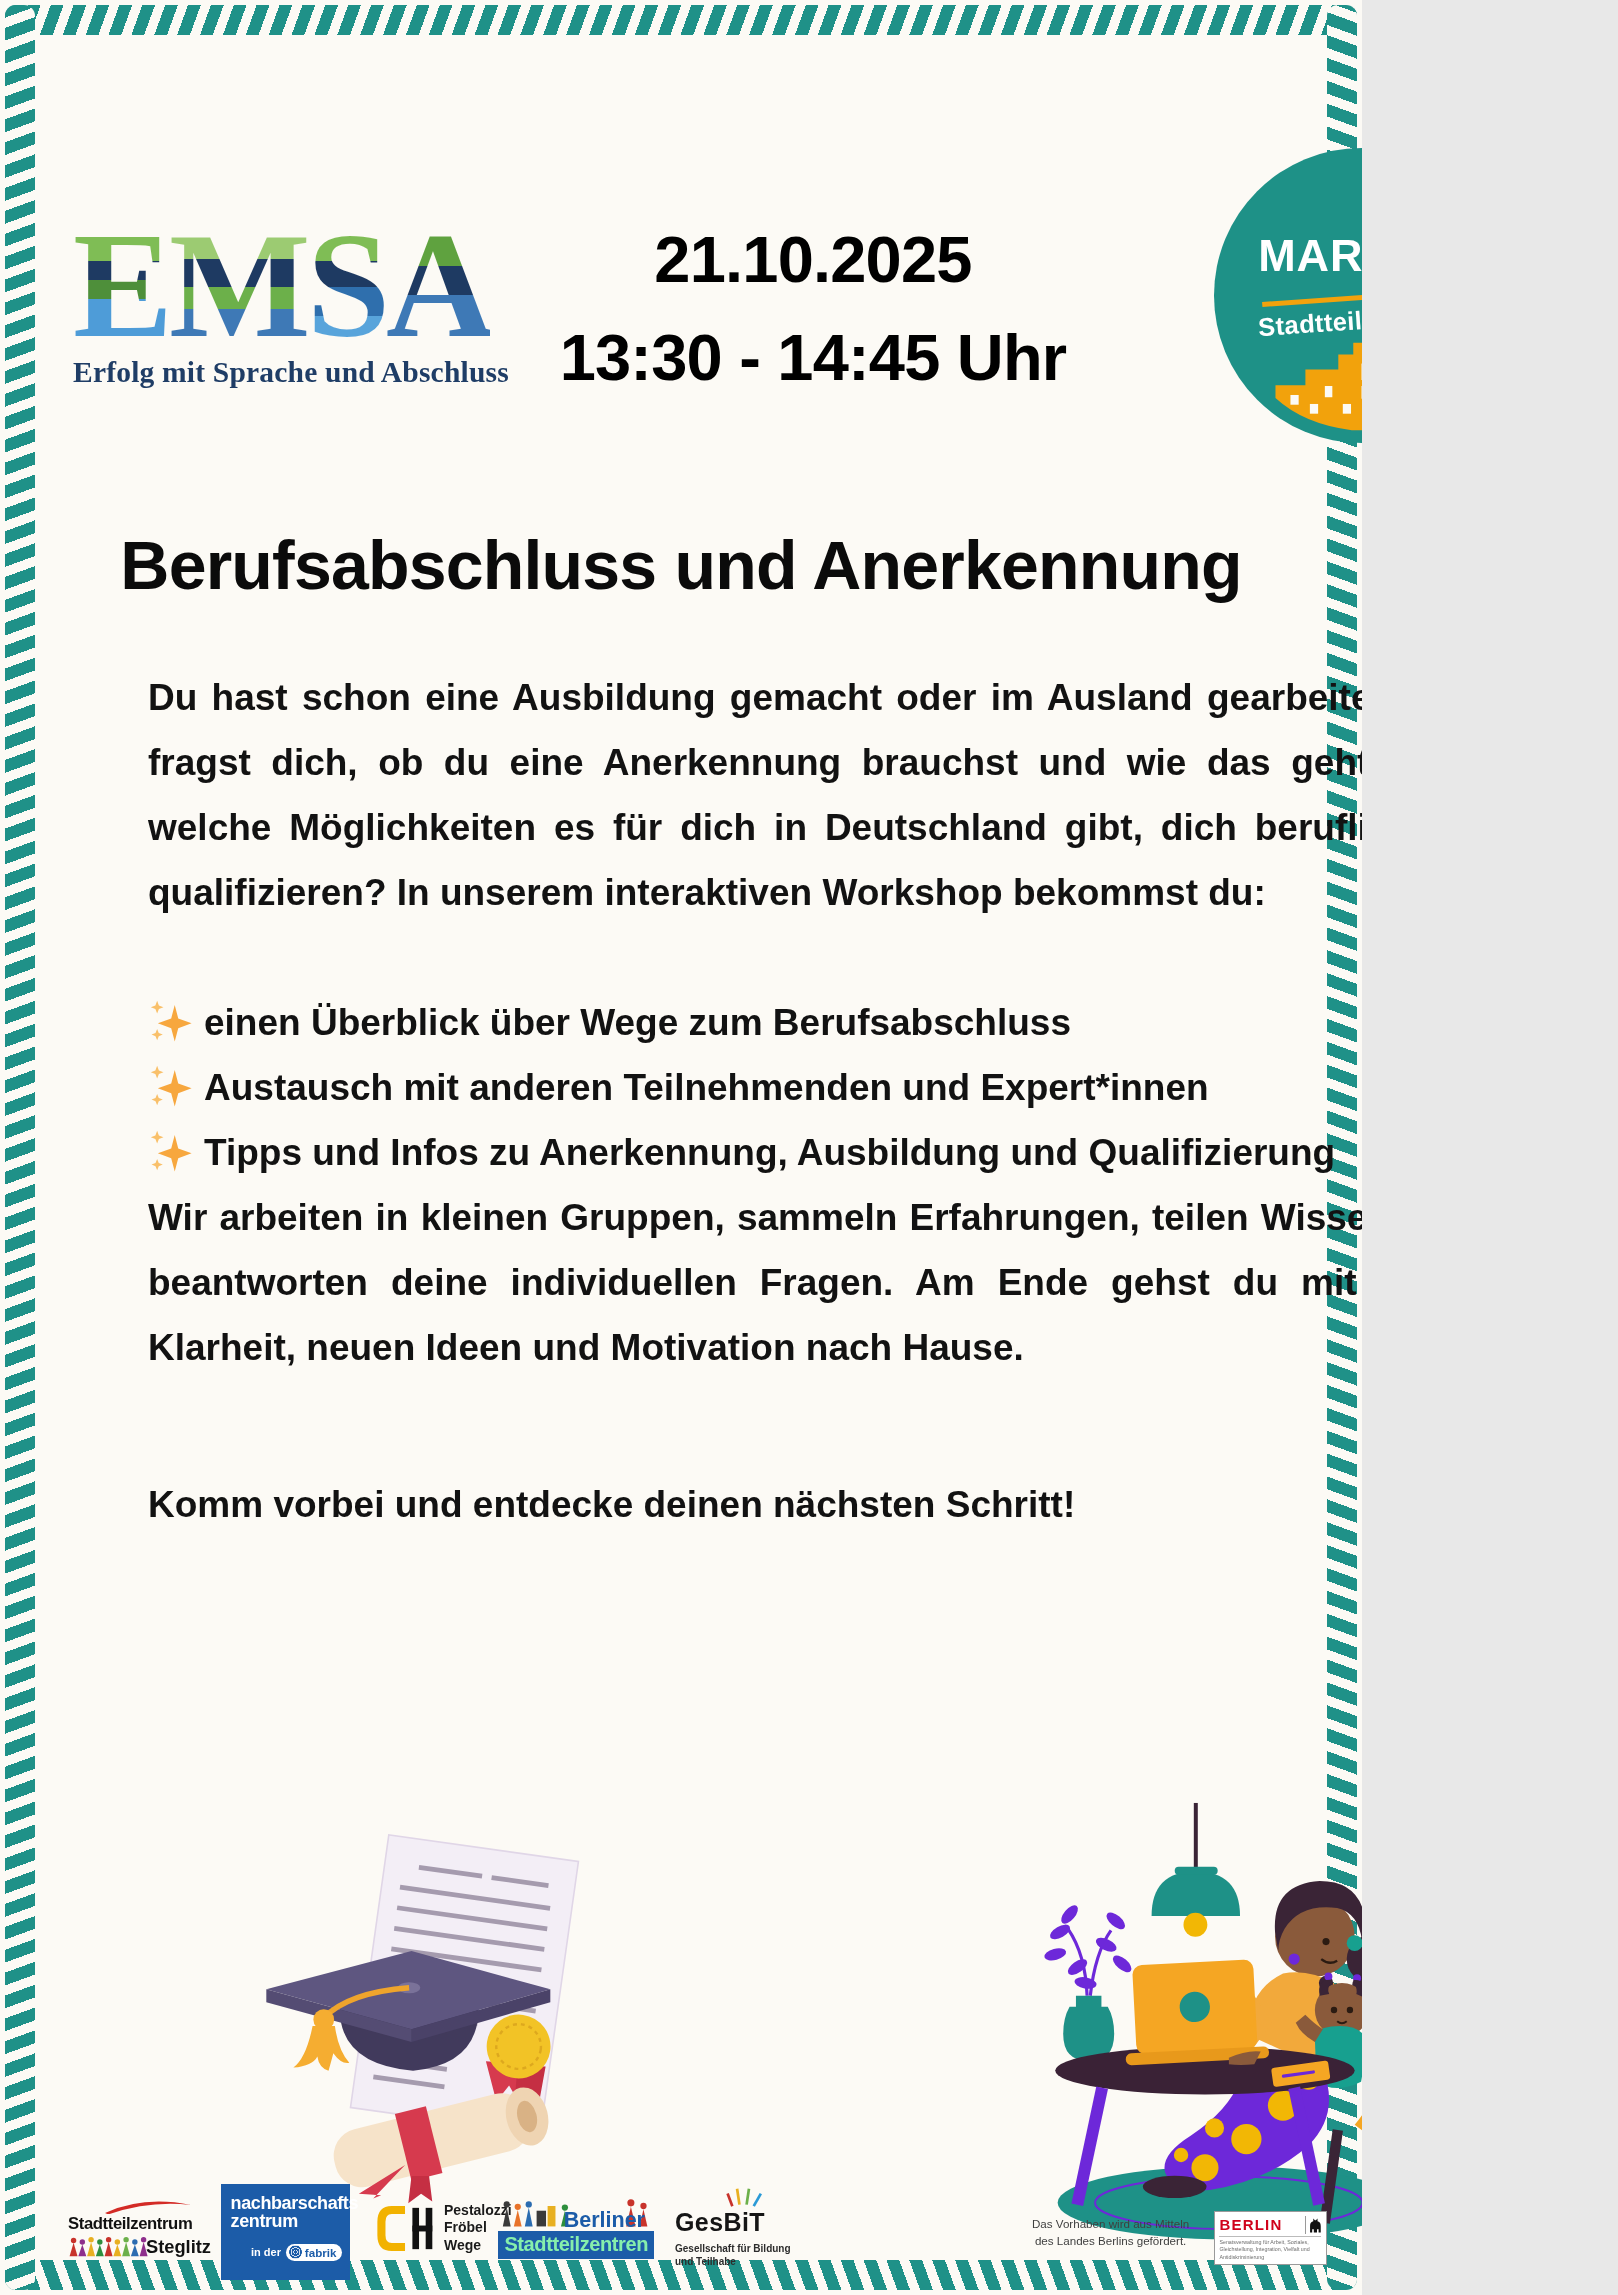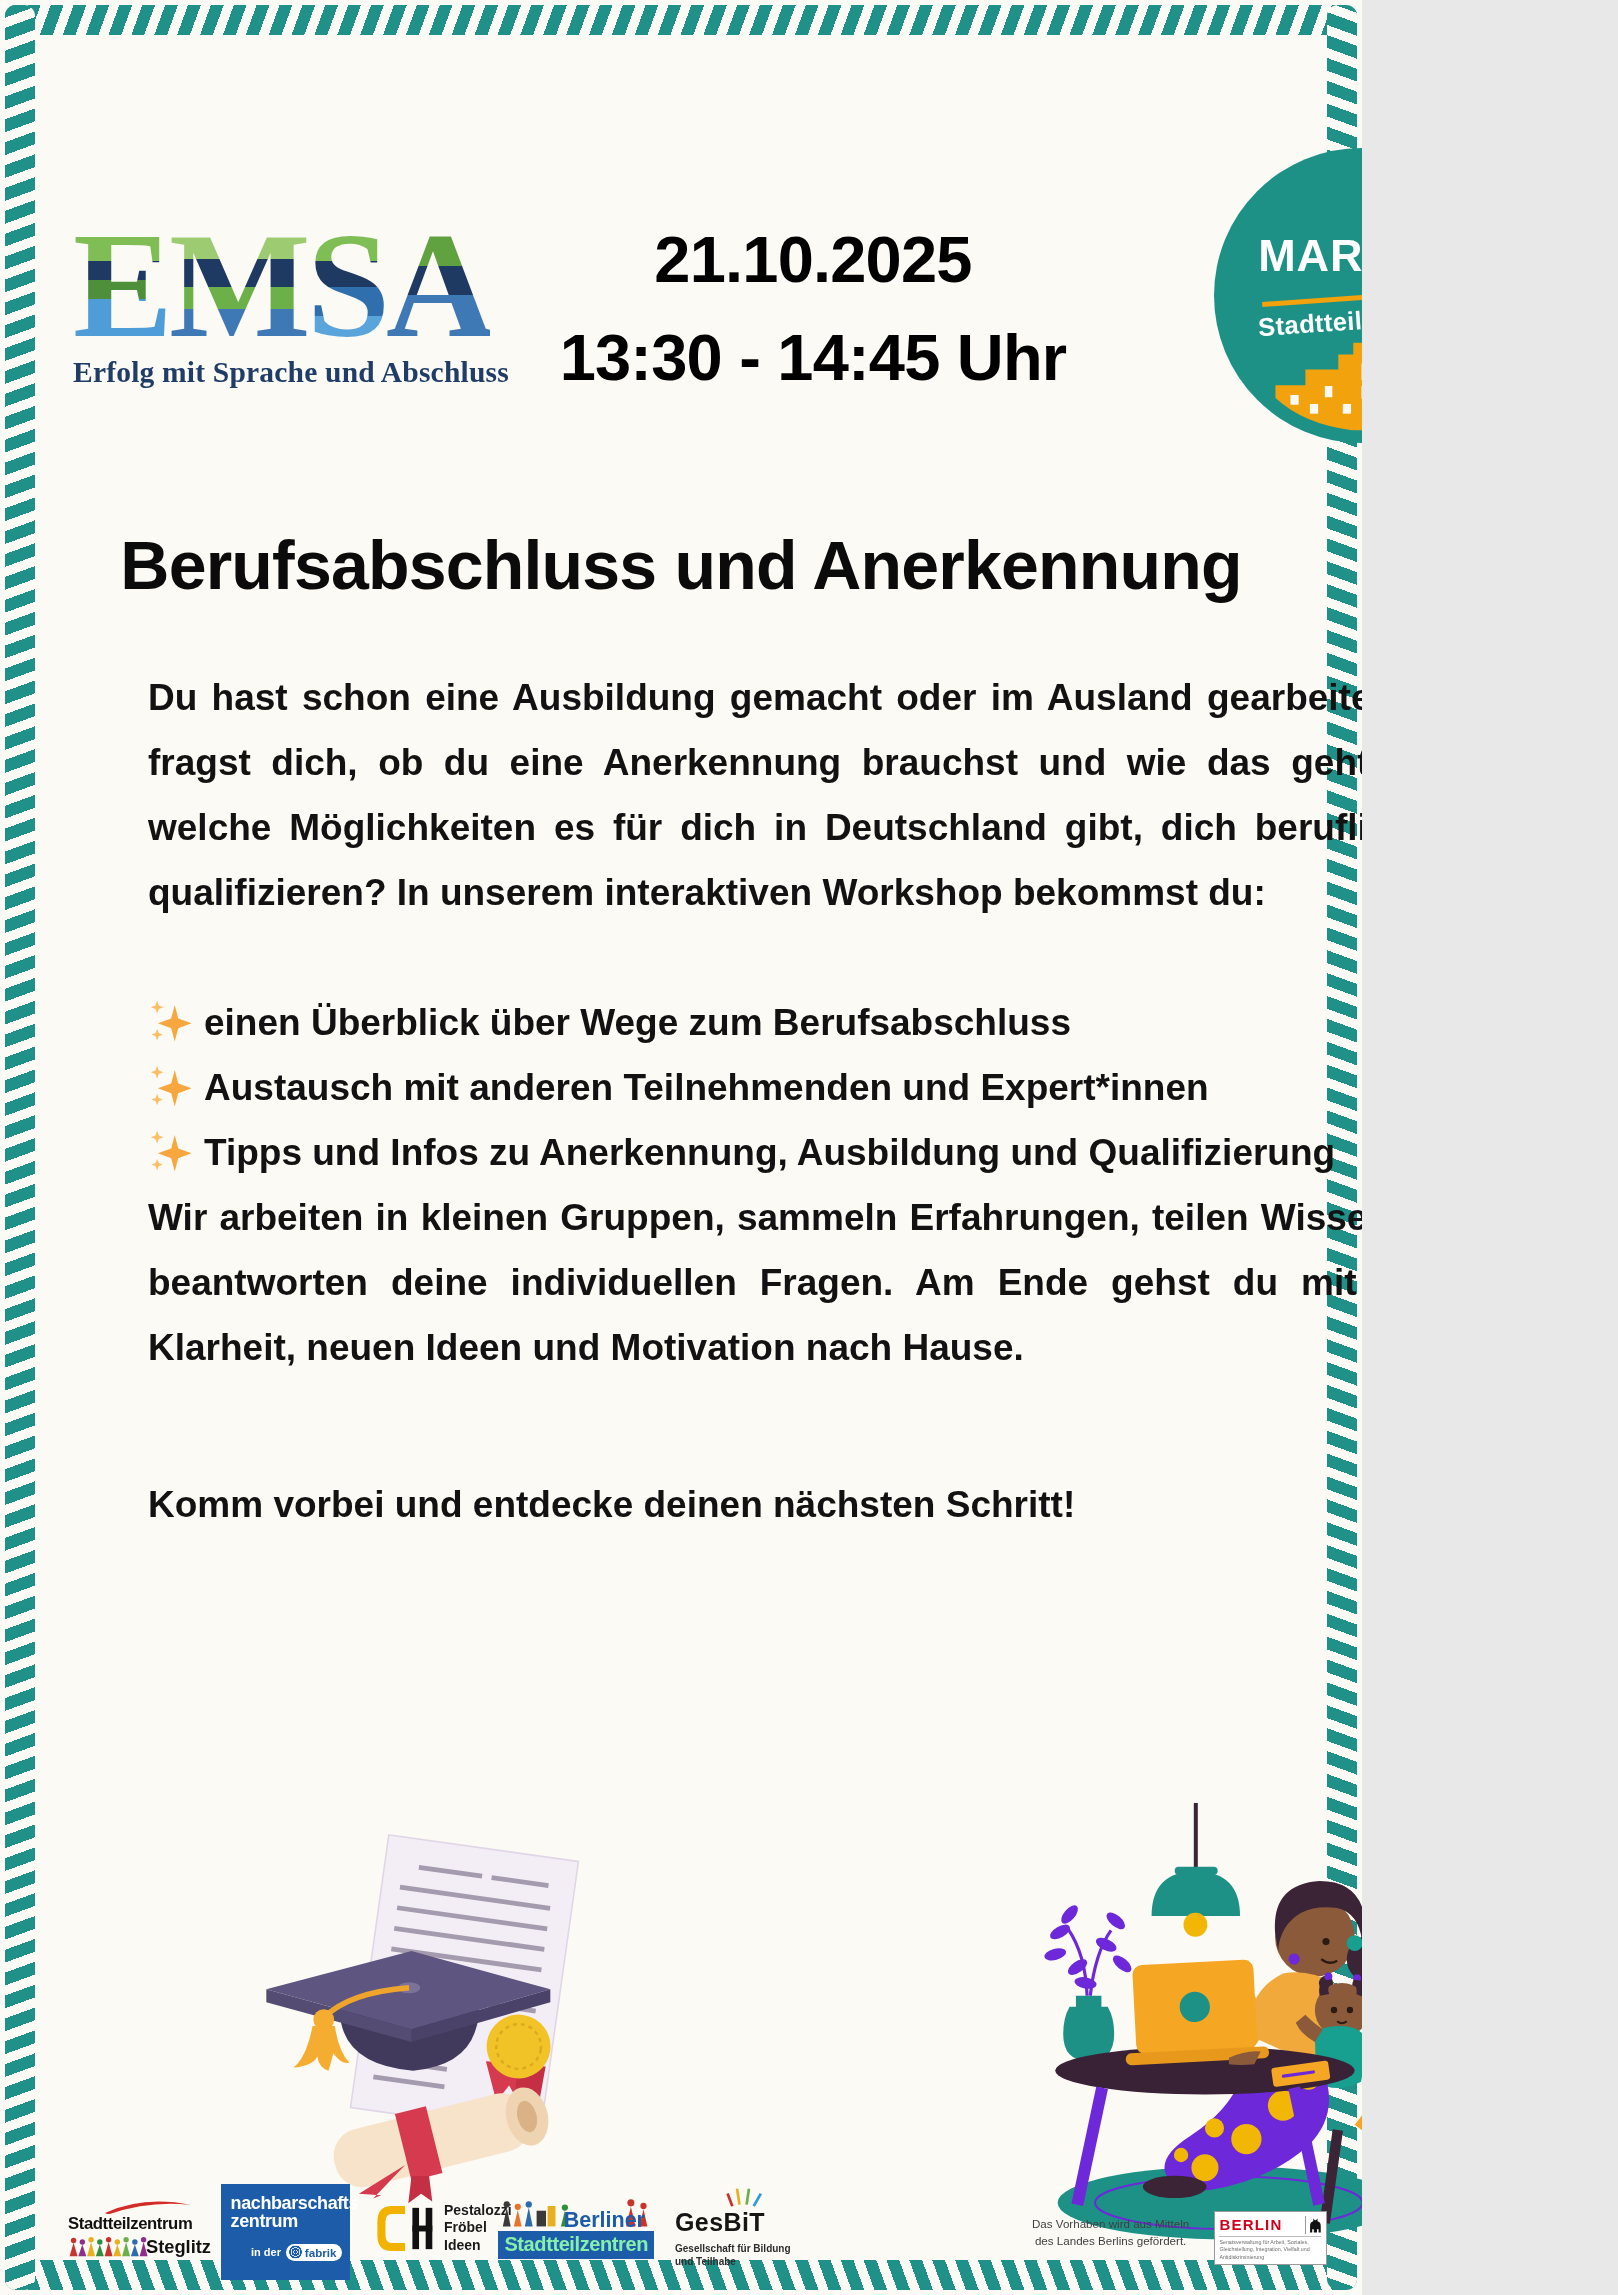--- a/index.html
+++ b/index.html
@@ -346,21 +346,21 @@
     <div class="logo-pfh">
       <svg width="59" height="53" viewBox="0 0 80 66">
         <path d="M38 8 H20 Q6 8 6 24 V42 Q6 58 20 58 H38" fill="none" stroke="#F2B200" stroke-width="11"></path>
         <rect x="48" y="5" width="9" height="56" fill="#111"></rect>
         <rect x="66" y="5" width="9" height="56" fill="#111"></rect>
         <rect x="48" y="29" width="27" height="8" fill="#111"></rect>
       </svg>
       <div class="pfh-text">
         <div>Pestalozzi</div>
         <div>Fröbel</div>
-        <div>Ideen</div>
+        <div>Wege</div>
       </div>
     </div>
 
     <div class="logo-bsz">
       <svg width="155" height="33" viewBox="0 0 195 42">
         <g>
             <circle cx="10" cy="12" r="4" fill="#3A3A3A"></circle>
             <path d="M5 40 L10 16 L15 40 Z" fill="#3A3A3A"></path>
           </g>
         <g>

